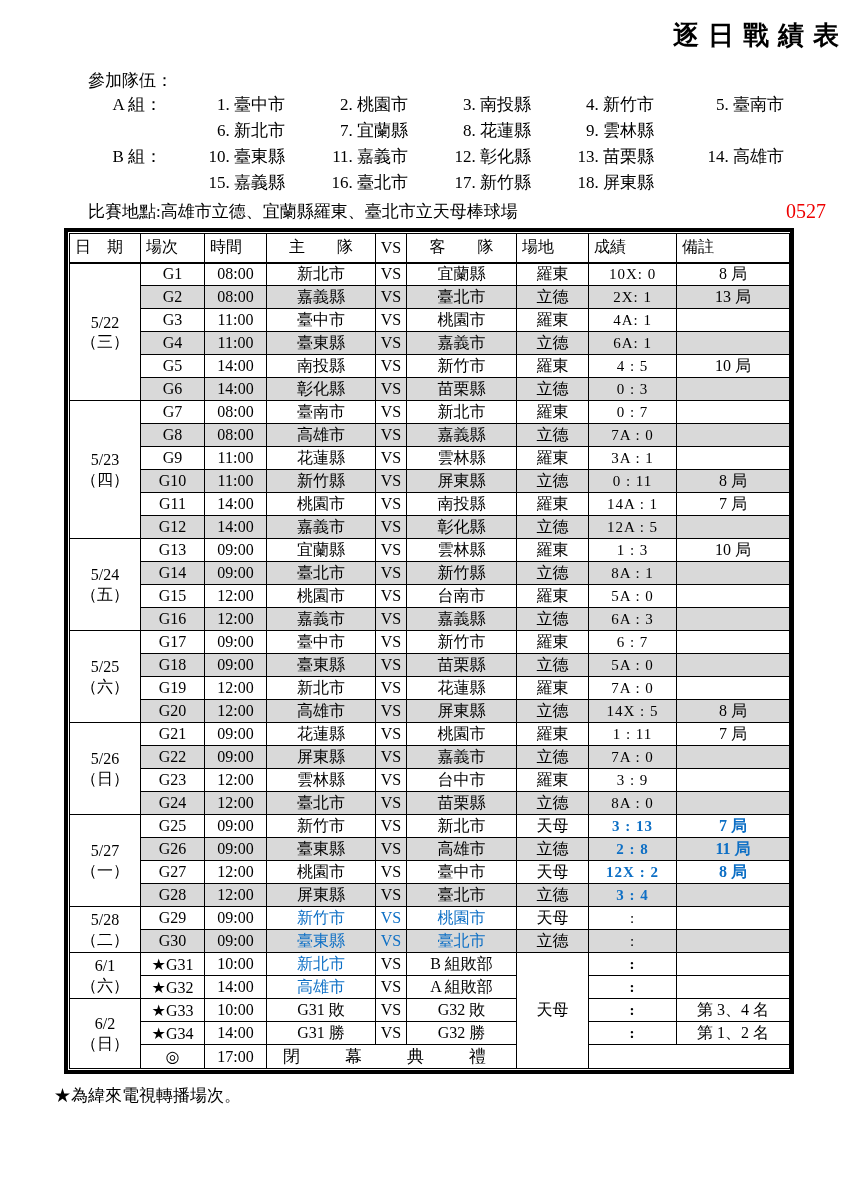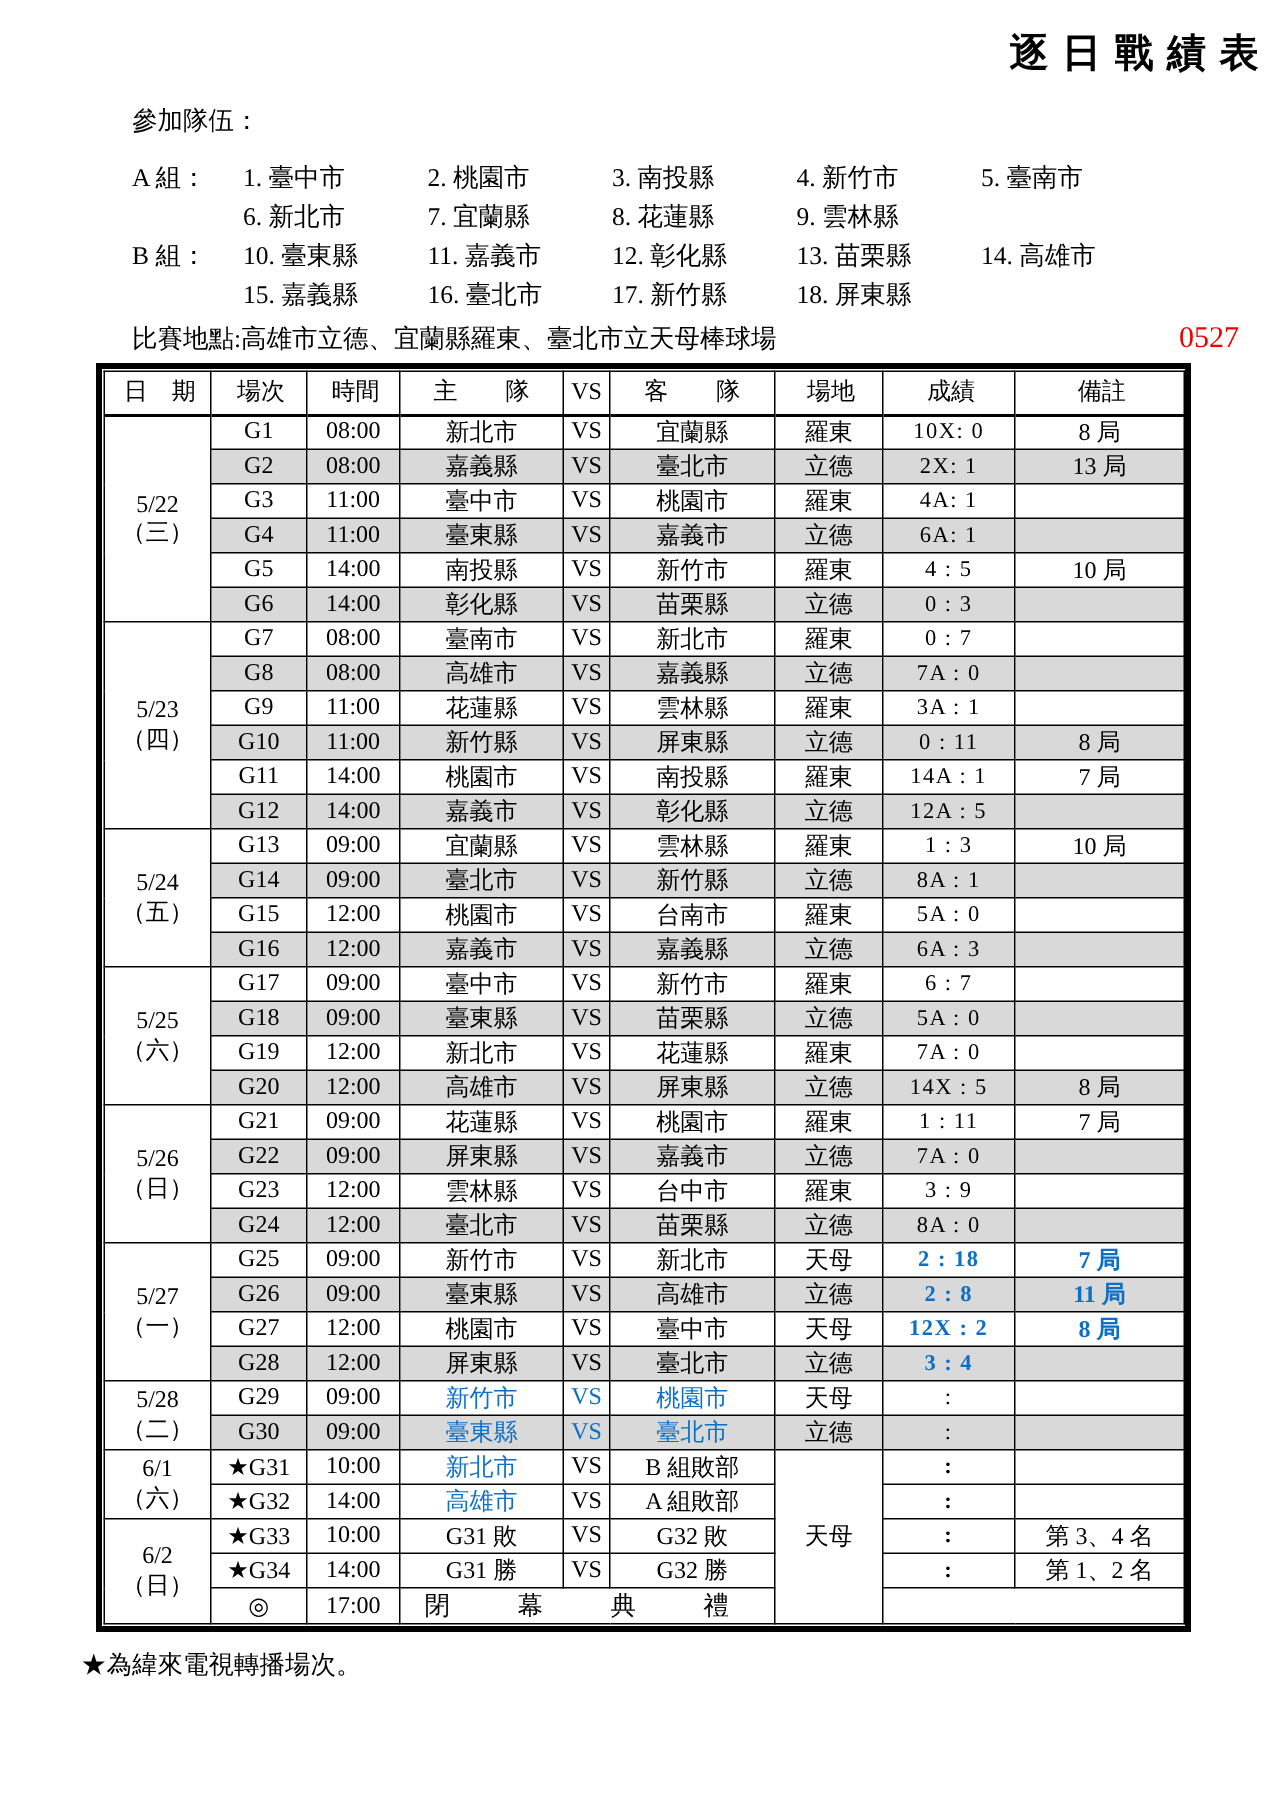--- a/index.html
+++ b/index.html
@@ -11,39 +11,39 @@
   .page{position:relative;width:848px;height:1200px;}
   .title{
     text-align:center;font-size:27px;font-weight:bold;letter-spacing:3px;
     margin:16px 0 0 0;
   }
   .subtitle{
     text-align:right;font-size:26px;font-weight:bold;letter-spacing:9px;
     margin:18px 0 0 0;
   }
   .participants{margin:16px 0 0 88px;font-size:17px;}
-  .p-label{margin-bottom:14px;}
+  .p-label{margin-bottom:0;}
   .p-row{display:grid;grid-template-columns:74px 123px 123px 123px 123px 130px;line-height:26px;}
-  .p-row span{white-space:nowrap;}
+  .p-row span{white-space:nowrap;text-align:right;}
   .venue-line{
     margin:4px 0 0 88px;font-size:17px;position:relative;width:700px;
   }
   .code{
     position:absolute;right:-38px;top:0;color:var(--red,#ee0000);font-size:20px;margin-left:42px;
   }
   .tablewrap{
     margin:5px 0 0 64px;width:720px;border:4px solid #000;padding:1px;background:#fff;
     box-sizing:content-box;
   }
   table{border-collapse:collapse;table-layout:fixed;width:720px;font-size:16px;}
   th,td{
     border:1px solid #000;text-align:center;padding:0 2px;overflow:hidden;
     white-space:nowrap;font-weight:normal;box-sizing:border-box;
   }
-  th{height:29px;text-align:center;padding-left:5px;border-bottom:2px solid #000;font-size:16px;}
+  th{height:29px;text-align:left;padding-left:5px;border-bottom:2px solid #000;font-size:16px;}
   th.center{text-align:center;padding-left:2px;margin-top:24px;}
   td{height:23px;}
   tr.shaded td{background:var(--shade,#d9d9d9);}
   .date-cell{font-size:16px;line-height:1.2;background:#fff !important;}
   .date-cell div{white-space:nowrap;}
   .venue-merged{background:#fff !important;}
   .score{font-size:15px;letter-spacing:1px;}
   .blue{color:var(--blue,#0d6fc5);}
   .bold{font-weight:bold;}
   .ceremony-label{letter-spacing:14px;font-size:17px;}
@@ -388,21 +388,21 @@
             <td class="date-cell" rowspan="4">
               <div>5/27</div>
               <div>（一）</div>
             </td>
             <td>G25</td>
             <td>09:00</td>
             <td>新竹市</td>
             <td>VS</td>
             <td>新北市</td>
             <td>天母</td>
-            <td class="score blue bold">2 : 18</td>
+            <td class="score blue bold">3 : 13</td>
             <td class="blue bold">7 局</td>
           </tr>
           <tr class="shaded">
             <td>G26</td>
             <td>09:00</td>
             <td>臺東縣</td>
             <td>VS</td>
             <td>高雄市</td>
             <td>立德</td>
             <td class="score blue bold">2 : 8</td>

